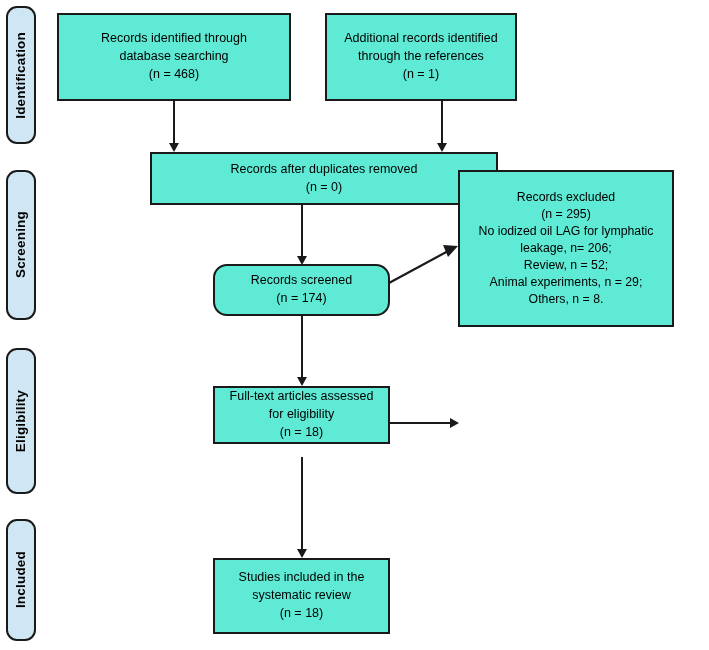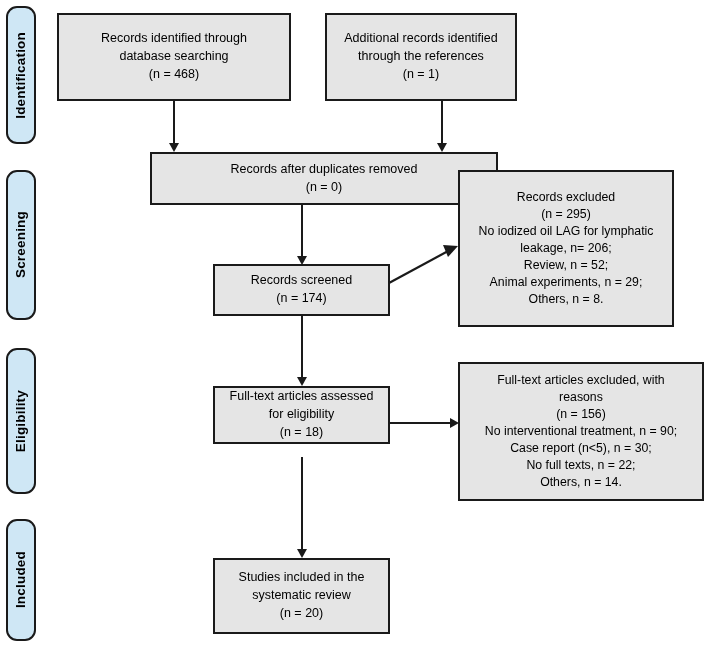--- a/index.html
+++ b/index.html
@@ -37,21 +37,21 @@
     font-weight: bold;
     letter-spacing: 0.2px;
     color: #000;
     white-space: nowrap;
     line-height: 1;
   }
 
   
   .box {
     position: absolute;
-    background: #e5e5e5;
+    background: #5eead4;
     border: 2px solid #1a1a1a;
     box-sizing: border-box;
     display: flex;
     align-items: center;
     justify-content: center;
     text-align: center;
     padding: 4px 6px;
   }
   .box .box-text {
     font-size: 12.5px;
@@ -137,21 +137,21 @@
   <div class="arrowhead-down" style="left:437px; top:143px;"></div>
 
   <div class="box" style="left:150px; top:152px; width:348px; height:53px;">
     <span class="box-text">Records after duplicates removed
 (n = 0)</span>
   </div>
 
   <div class="vline" style="left:301px; top:205px; height:52px;"></div>
   <div class="arrowhead-down" style="left:297px; top:256px;"></div>
 
-  <div class="box" style="left:213px; top:264px; width:177px; height:52px;">
+  <div class="box" style="left:213px; top:264px; width:177px; height:52px;border-radius:14px;">
     <span class="box-text">Records screened
 (n = 174)</span>
   </div>
 
   <svg class="diag-svg" style="left:388px; top:240px;" width="74" height="45" viewBox="0 0 74 45">
     <line x1="1" y1="43" x2="62" y2="10" stroke="#1a1a1a" stroke-width="2.2"></line>
     <polygon points="70,6 55,5 60,17" fill="#1a1a1a"></polygon>
   </svg>
 
   <div class="box dense" style="left:458px; top:170px; width:216px; height:157px;justify-content:center;">
@@ -169,32 +169,23 @@
 
   <div class="box" style="left:213px; top:386px; width:177px; height:58px;">
     <span class="box-text">Full-text articles assessed
 for eligibility
 (n = 18)</span>
   </div>
 
   <div class="hline" style="left:390px; top:422px; width:62px;"></div>
   <div class="arrowhead-right" style="left:450px; top:418px;"></div>
 
-  <div class="box dense" style="left:458px; top:362px; width:246px; height:139px;">
-    <span class="box-text">Full-text articles excluded, with
-reasons
-(n = 156)
-No interventional treatment, n = 90;
-Case report (n&lt;5), n = 30;
-No full texts, n = 22;
-Others, n = 14.</span>
-  </div>
 
   <div class="vline" style="left:301px; top:457px; height:93px;"></div>
   <div class="arrowhead-down" style="left:297px; top:549px;"></div>
 
   <div class="box" style="left:213px; top:558px; width:177px; height:76px;">
     <span class="box-text">Studies included in the
 systematic review
-(n = 20)</span>
+(n = 18)</span>
   </div>
 
 </div>
 
 </body></html>

